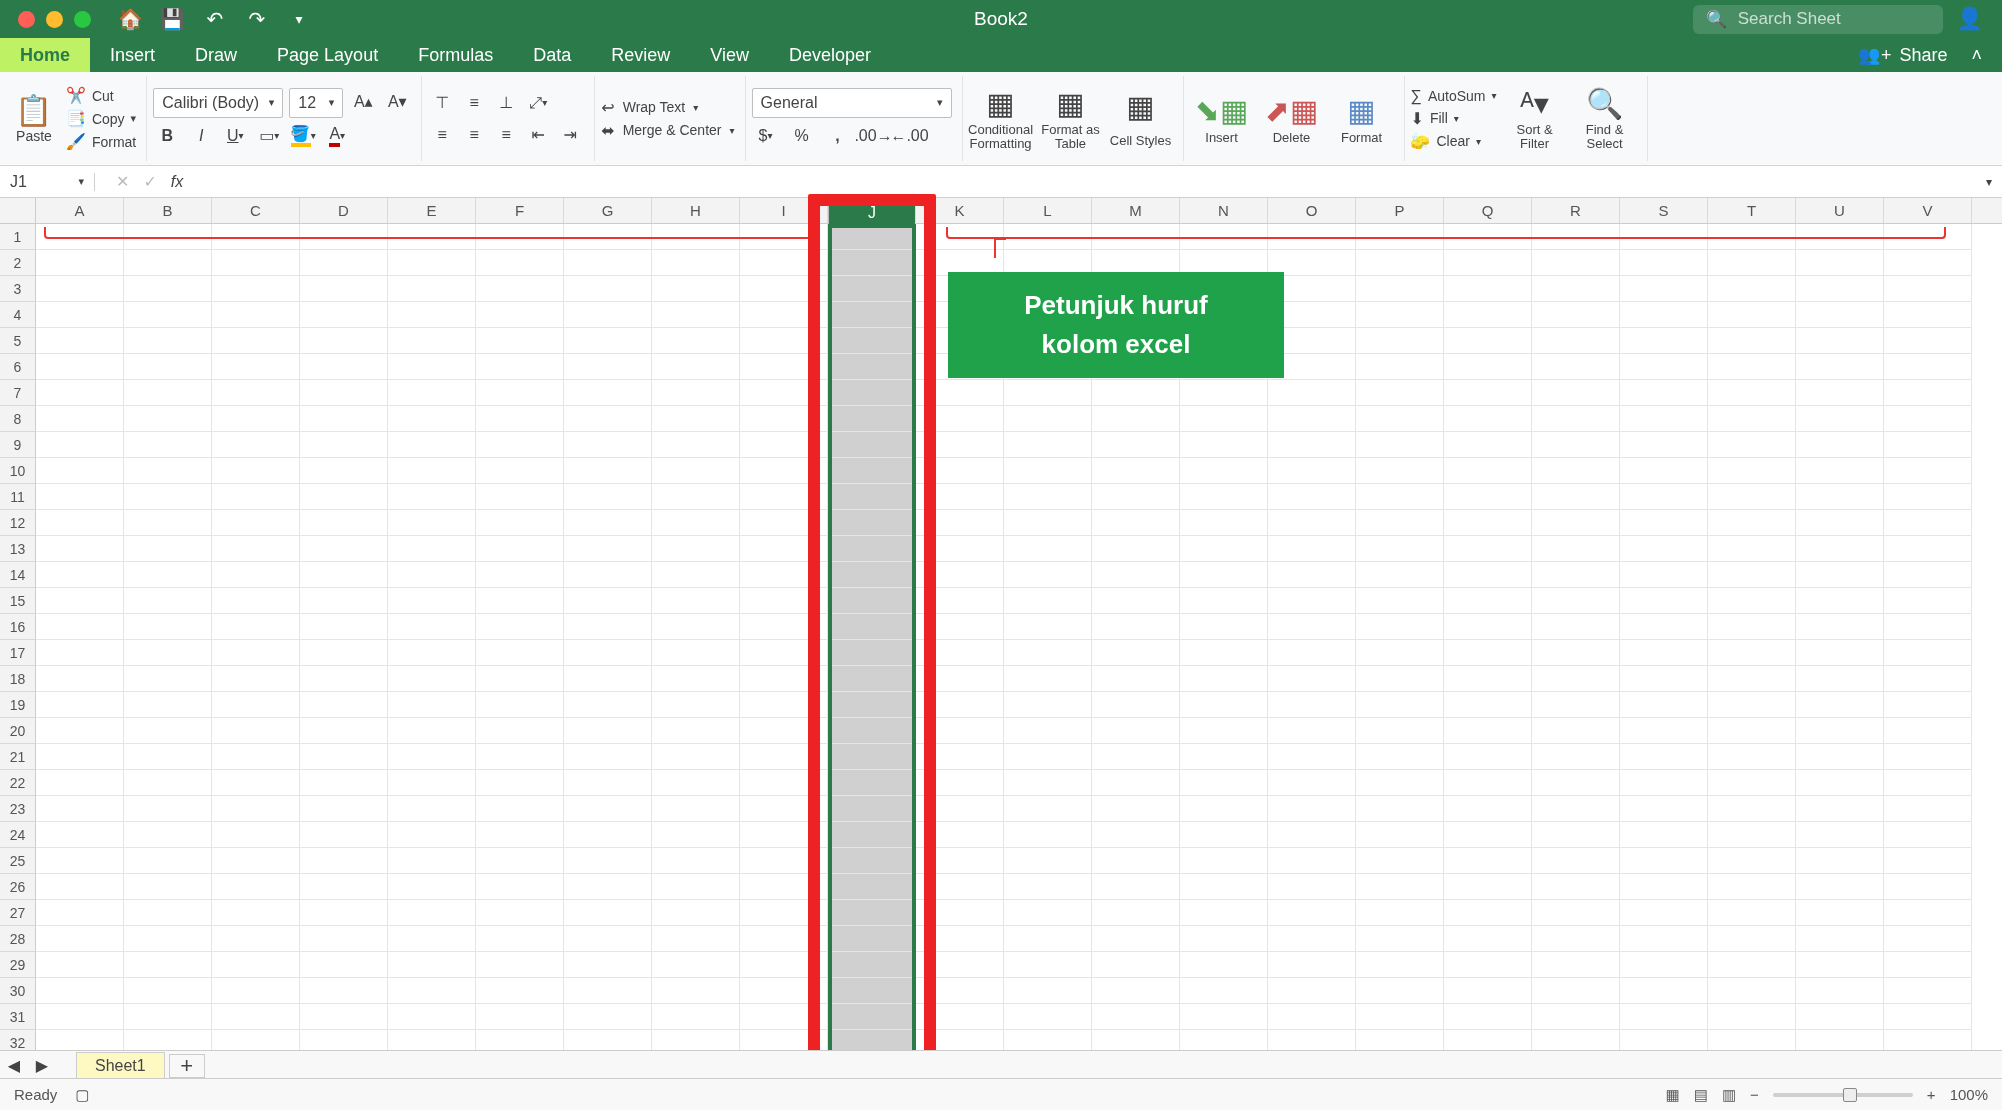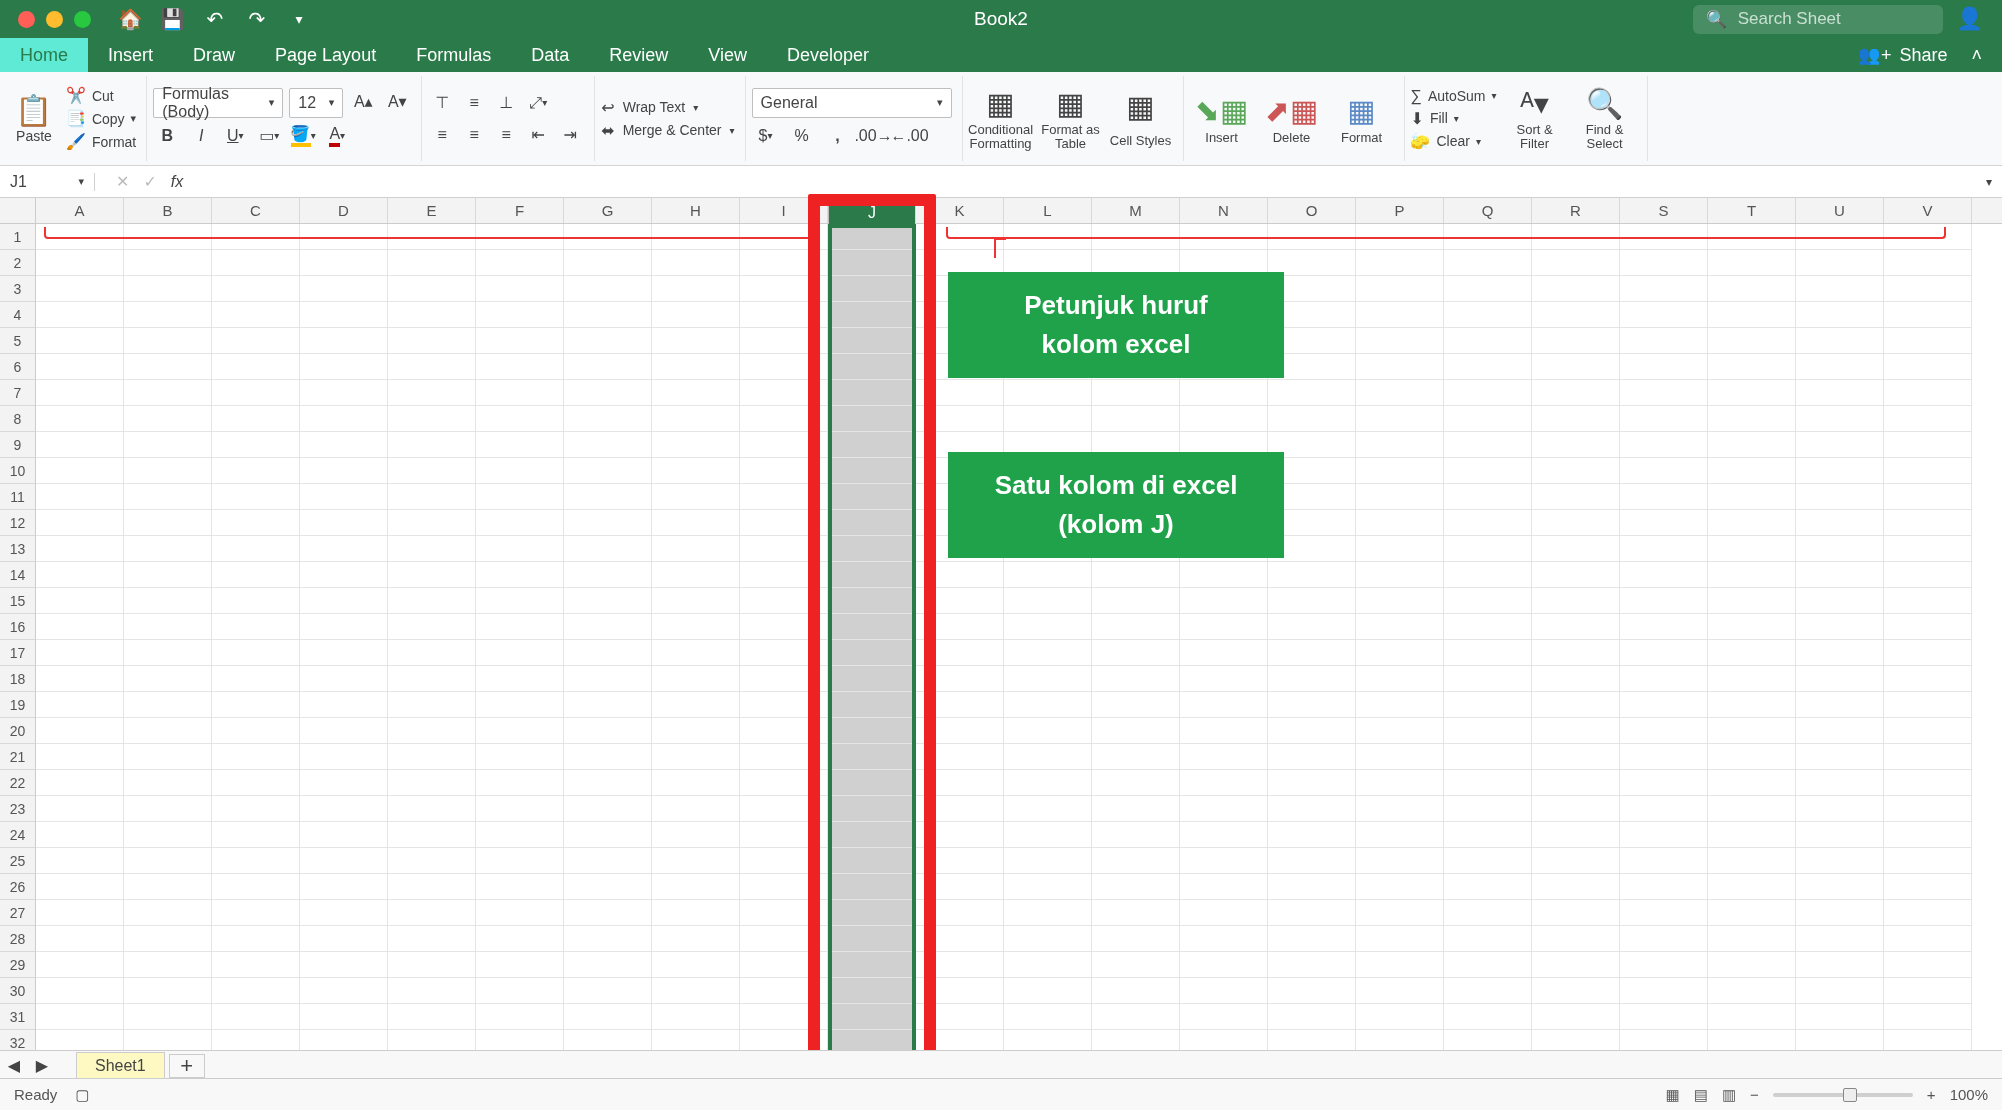--- a/index.html
+++ b/index.html
@@ -10,21 +10,21 @@
 .red { background: #ff5f57; }
 .yellow { background: #febc2e; }
 .green { background: #28c840; }
 .qat { display: flex; align-items: center; gap: 18px; margin-left: 28px; color: #fff; }
 .qat .ic { width: 24px; height: 24px; display: flex; align-items: center; justify-content: center; font-size: 20px; }
 .booktitle { position: absolute; left: 50%; transform: translateX(-50%); font-size: 19px; }
 .search-pill { margin-left: auto; margin-right: 14px; display: flex; align-items: center; gap: 10px; background: rgba(255,255,255,.15); border-radius: 6px; padding: 4px 14px; color: #e0efe6; font-size: 17px; width: 250px; }
 .user-ic { margin-right: 18px; font-size: 22px; }
 .tabbar { background: #2a7a4a; height: 34px; display: flex; align-items: stretch; color: #fff; font-size: 18px; }
 .tab { padding: 6px 20px; display: flex; align-items: center; cursor: pointer; }
-.tab.active { background: #5eead4; color: #2a7a4a; font-weight: 400; }
+.tab.active { background: #bef264; color: #2a7a4a; font-weight: 700; }
 .share { margin-left: auto; display: flex; align-items: center; gap: 8px; padding: 0 20px; font-size: 18px; }
 .ribbon { background: #f8f9fa; border-bottom: 1px solid #d4d4d4; height: 94px; display: flex; align-items: stretch; padding: 4px 8px; gap: 6px; color: #444; font-size: 16px; }
 .group { display: flex; align-items: center; gap: 6px; border-right: 1px solid #e3e3e3; padding-right: 10px; }
 .btn-sm { width: 28px; height: 28px; display: flex; align-items: center; justify-content: center; border: 1px solid transparent; border-radius: 3px; cursor: pointer; }
 .sel { border: 1px solid #bfbfbf; background: #fff; height: 30px; display: flex; align-items: center; padding: 0 8px; font-size: 16px; border-radius: 2px; }
 .paste-big { display: flex; flex-direction: column; align-items: center; justify-content: center; width: 52px; }
 .paste-big .ic { font-size: 30px; }
 .lbl-sm { font-size: 14px; white-space: nowrap; }
 .twoline { display: flex; flex-direction: column; gap: 4px; }
 .bigbtn { display:flex; flex-direction:column; align-items:center; justify-content:center; width:64px; gap:2px; font-size:13px; text-align:center; cursor:pointer;}
@@ -117,21 +117,21 @@
           <span>🖌️</span>
           <span class="lbl-sm">Format</span>
         </div>
     </div>
   </div>
 
   <div class="group">
     <div class="twoline">
       <div style="display:flex;gap:6px;">
         <div class="sel" style="width:130px;justify-content:space-between;">
-            <span>Formulas (Body)</span>
+            <span>Calibri (Body)</span>
             <span style="font-size:11px;">▾</span>
           </div>
         <div class="sel" style="width:54px;justify-content:space-between;">
             <span>12</span>
             <span style="font-size:11px;">▾</span>
           </div>
         <div class="btn-sm">A▴</div>
         <div class="btn-sm">A▾</div>
       </div>
       <div style="display:flex;gap:6px;">
@@ -1195,26 +1195,20 @@
   <div class="selbox" style="left:828px; top:26px; width:88px; height:936px;"></div>
 
   <div class="redbox" style="left:808px; top:-4px; width:128px; height:1004px;"></div>
 
   <div class="annot" style="left:948px; top:74px; width:336px;">
     <div>
       <div>Petunjuk huruf</div>
       <div>kolom excel</div>
     </div>
   </div>
-  <div class="annot" style="left:948px; top:254px; width:336px;">
-    <div>
-      <div>Satu kolom di excel</div>
-      <div>(kolom J)</div>
-    </div>
-  </div>
 </div>
 
 <div class="sheettabs">
   <div class="nav">◀</div>
   <div class="nav">▶</div>
   <div class="sheettab">Sheet1</div>
   <div class="addsheet">+</div>
 </div>
 
 <div class="statusbar">

